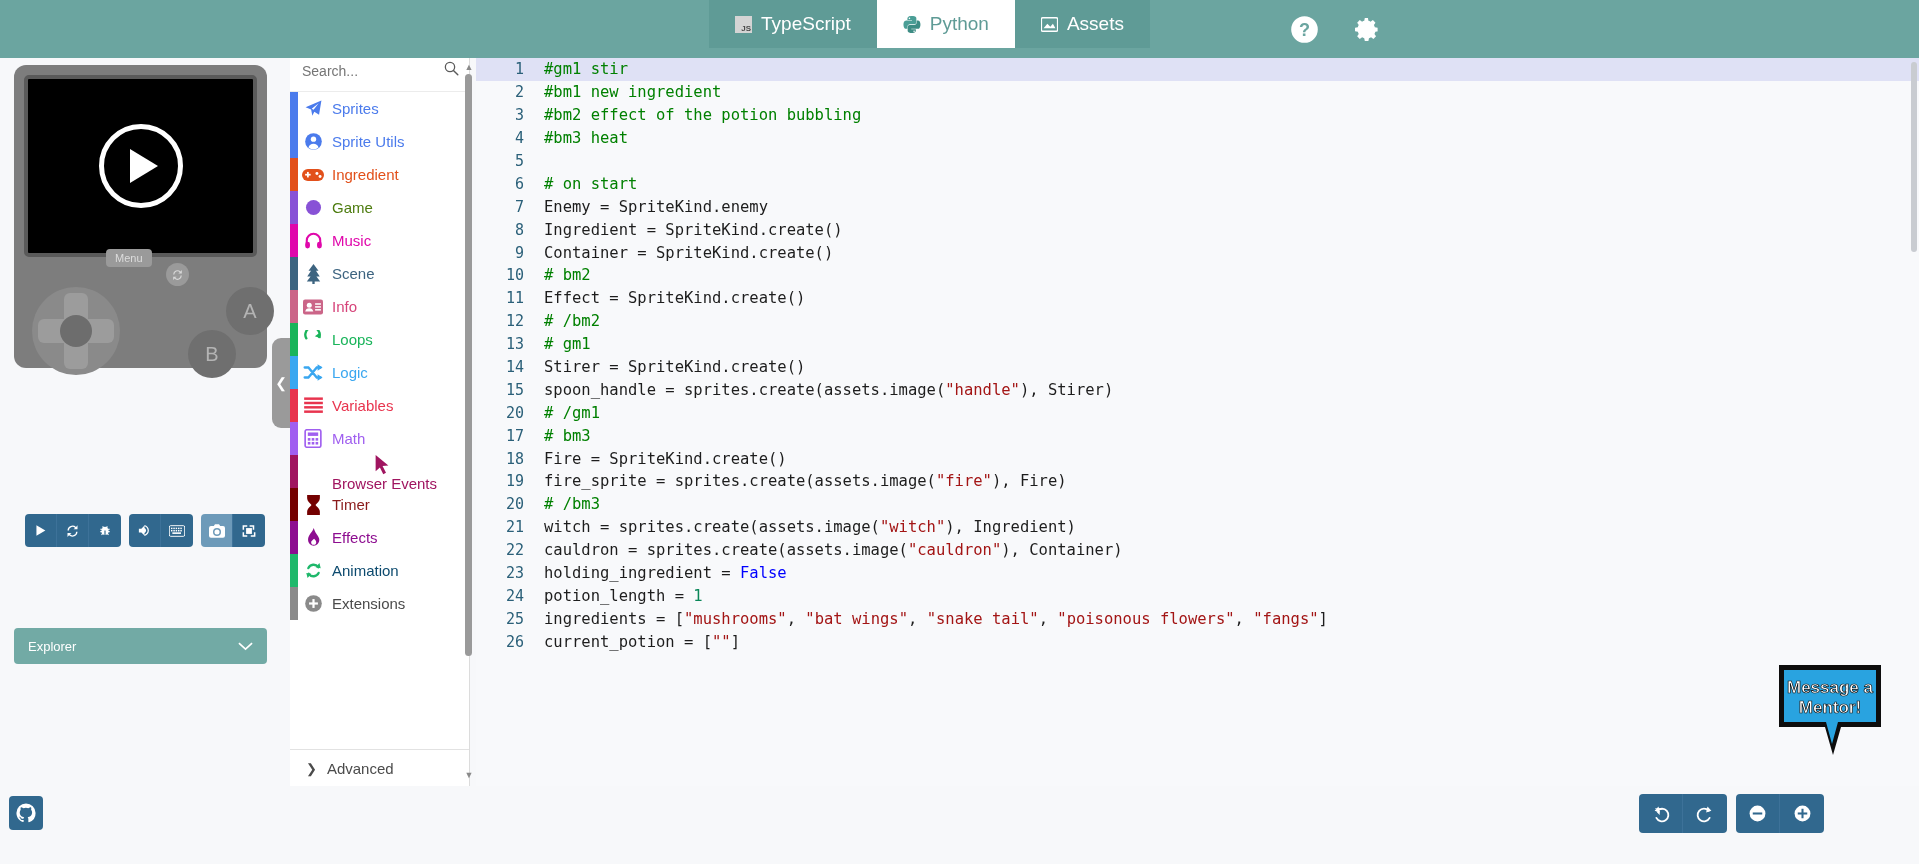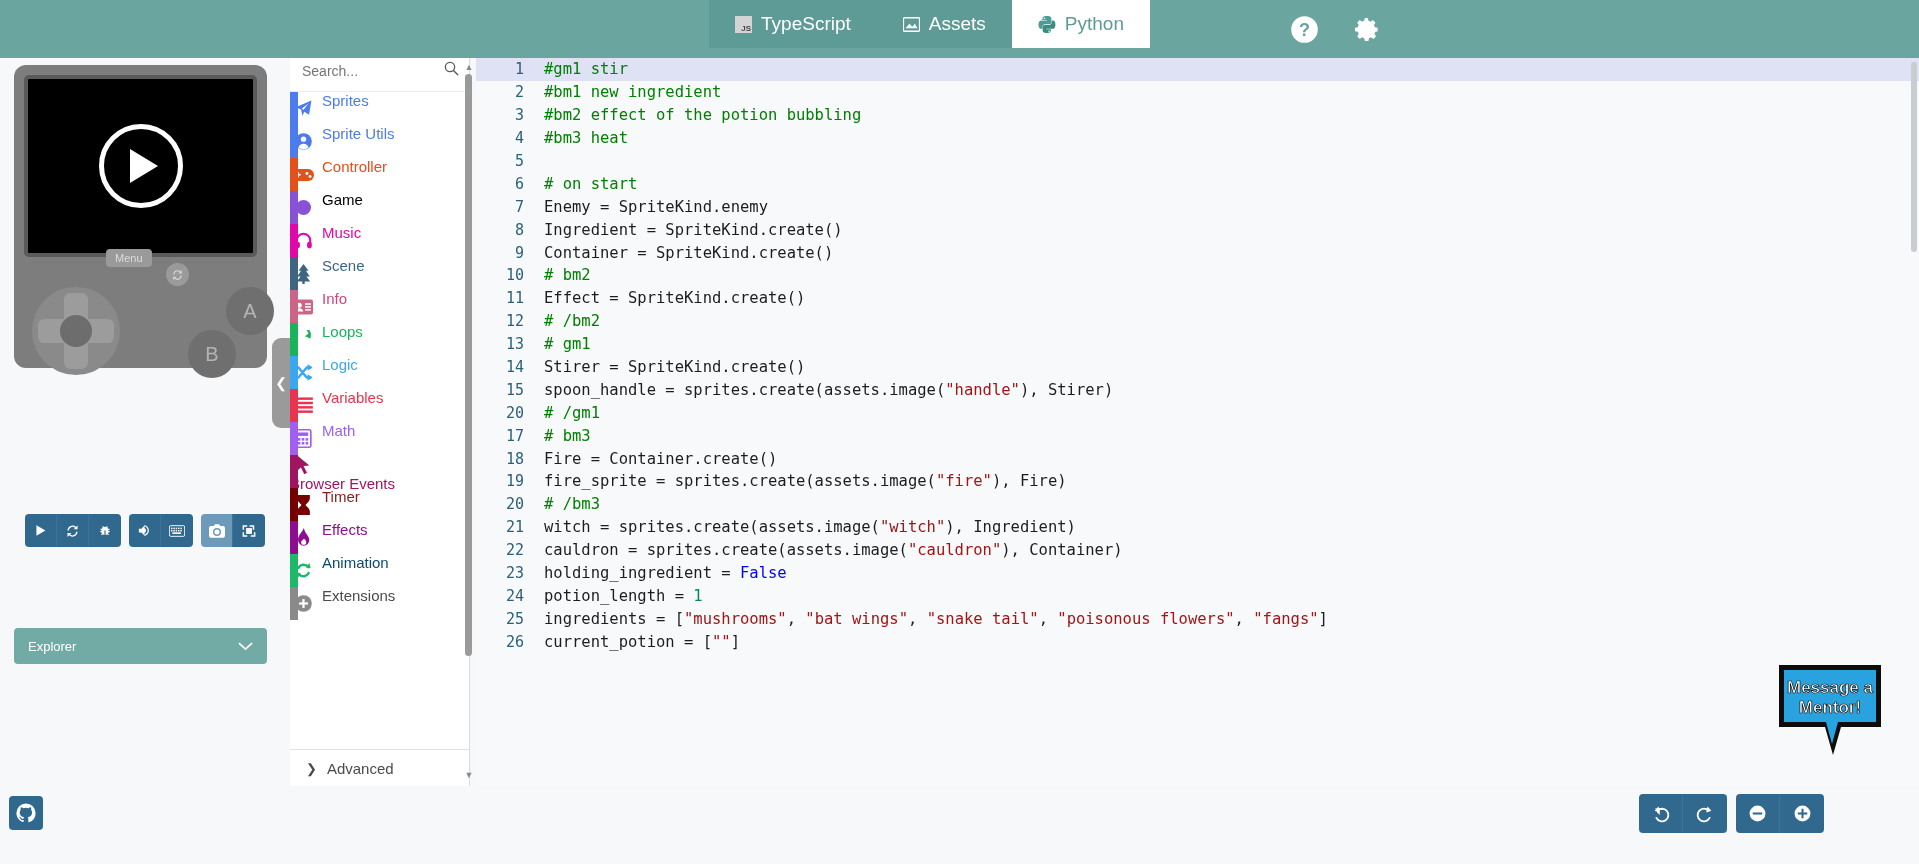--- a/index.html
+++ b/index.html
@@ -183,22 +183,23 @@
     border-bottom: 1px solid #ececec;
   }
   #searchinput {
     border: none; outline: none;
     font-size: 14px; color: #9b9b9b;
     font-family: "Liberation Sans", sans-serif;
     background: transparent;
     width: 130px;
   }
   .cat {
-    display: flex; 
+    display: flex; align-items: center;
     height: 33px;
+    padding-left: 10px;
     position: relative;
     cursor: pointer;
     font-size: 15px;
   }
   .catbar {
     position: absolute; left: 0; top: 0;
     width: 8px; height: 33px;
   }
   .caticon {
     width: 26px; display: flex; align-items: center; justify-content: center;
@@ -304,37 +305,37 @@
 <body>
 
 <div id="topbar">
   <div id="tabgroup">
     <div class="tab">
       <span class="tab-icon">
         <span class="js-badge">JS</span>
       </span>
       <span>TypeScript</span>
     </div>
+    <div class="tab active">
+      <span class="tab-icon">
+        <svg width="18" height="18" viewBox="0 0 24 24">
+          <path fill="#4a9e96" d="M11.9 1.4c-1.9 0-3.6.3-4.6.8-1 .5-1.4 1.3-1.4 2.2v2.2h6.1v.8H4.5c-1.6 0-3 .9-3.5 2.7-.5 2-.5 3.3 0 5.4.4 1.6 1.4 2.7 3 2.7h1.9v-2.6c0-1.8 1.5-3.3 3.3-3.3h5.9c1.5 0 2.7-1.2 2.7-2.7V4.4c0-1.4-1.2-2.5-2.7-2.7-1-.2-2-.3-3.2-.3zM8.6 3.3c.6 0 1.1.5 1.1 1.1s-.5 1.1-1.1 1.1-1.1-.5-1.1-1.1.5-1.1 1.1-1.1z"></path>
+          <path fill="#3d8c84" d="M18.2 7.4v2.5c0 1.9-1.6 3.4-3.4 3.4H8.9c-1.5 0-2.7 1.3-2.7 2.7v5.1c0 1.5 1.3 2.3 2.7 2.7 1.7.5 3.4.6 5.5 0 1.4-.4 2.7-1.2 2.7-2.7v-2.1h-6.1v-.8h9.1c1.6 0 2.2-1.1 2.7-2.7.6-1.7.6-3.3 0-5.4-.4-1.6-1.1-2.7-2.7-2.7h-1.9zm-3.4 13.1c.6 0 1.1.5 1.1 1.1s-.5 1.1-1.1 1.1-1.1-.5-1.1-1.1.5-1.1 1.1-1.1z"></path>
+        </svg>
+      </span>
+      <span>Python</span>
+    </div>
     <div class="tab">
       <span class="tab-icon">
         <svg width="17" height="15" viewBox="0 0 20 17">
           <rect x="0.5" y="0.5" width="19" height="16" rx="1.5" fill="none" stroke="#ffffff" stroke-width="1.6"></rect>
           <path d="M3 13l4.5-5.5L11 11l3-3.5L17 13z" fill="#ffffff"></path>
         </svg>
       </span>
       <span>Assets</span>
-    </div>
-    <div class="tab active">
-      <span class="tab-icon">
-        <svg width="18" height="18" viewBox="0 0 24 24">
-          <path fill="#4a9e96" d="M11.9 1.4c-1.9 0-3.6.3-4.6.8-1 .5-1.4 1.3-1.4 2.2v2.2h6.1v.8H4.5c-1.6 0-3 .9-3.5 2.7-.5 2-.5 3.3 0 5.4.4 1.6 1.4 2.7 3 2.7h1.9v-2.6c0-1.8 1.5-3.3 3.3-3.3h5.9c1.5 0 2.7-1.2 2.7-2.7V4.4c0-1.4-1.2-2.5-2.7-2.7-1-.2-2-.3-3.2-.3zM8.6 3.3c.6 0 1.1.5 1.1 1.1s-.5 1.1-1.1 1.1-1.1-.5-1.1-1.1.5-1.1 1.1-1.1z"></path>
-          <path fill="#3d8c84" d="M18.2 7.4v2.5c0 1.9-1.6 3.4-3.4 3.4H8.9c-1.5 0-2.7 1.3-2.7 2.7v5.1c0 1.5 1.3 2.3 2.7 2.7 1.7.5 3.4.6 5.5 0 1.4-.4 2.7-1.2 2.7-2.7v-2.1h-6.1v-.8h9.1c1.6 0 2.2-1.1 2.7-2.7.6-1.7.6-3.3 0-5.4-.4-1.6-1.1-2.7-2.7-2.7h-1.9zm-3.4 13.1c.6 0 1.1.5 1.1 1.1s-.5 1.1-1.1 1.1-1.1-.5-1.1-1.1.5-1.1 1.1-1.1z"></path>
-        </svg>
-      </span>
-      <span>Python</span>
     </div>
   </div>
   <div id="topicons">
     <span class="topicon">
       <svg width="29" height="29" viewBox="0 0 24 24">
         <circle cx="12" cy="12" r="11" fill="#ffffff"></circle>
         <text x="12" y="17.5" font-size="15" font-weight="bold" text-anchor="middle" fill="#6ba5a0" font-family="Liberation Sans, sans-serif">?</text>
       </svg>
     </span>
     <span class="topicon">
@@ -479,23 +480,23 @@
         <div class="catbar" style="background: rgb(226, 80, 27);"></div>
         <span class="caticon">
           <svg width="22" height="16" viewBox="0 0 28 17">
             <rect x="0" y="1" width="28" height="15" rx="7.5" fill="#e2501b"></rect>
             <rect x="4" y="7" width="7" height="2.2" fill="#fff"></rect>
             <rect x="6.4" y="4.6" width="2.2" height="7" fill="#fff"></rect>
             <circle cx="19" cy="6.6" r="1.9" fill="#fff"></circle>
             <circle cx="23" cy="10.4" r="1.9" fill="#fff"></circle>
           </svg>
         </span>
-        <span>Controller</span>
-      </div>
-      <div class="cat" style="color: #000000;">
+        <span>Ingredient</span>
+      </div>
+      <div class="cat" style="color: #4d7c0f;">
         <div class="catbar" style="background: rgb(136, 82, 214);"></div>
         <span class="caticon">
           <svg width="19" height="19" viewBox="0 0 24 24">
             <circle cx="12" cy="12" r="9.5" fill="#8852d6"></circle>
           </svg>
         </span>
         <span>Game</span>
       </div>
       <div class="cat" style="color: rgb(224, 7, 171);">
         <div class="catbar" style="background: rgb(224, 7, 171);"></div>
@@ -657,21 +658,21 @@
       <div class="codeline"><span class="lnum">8</span><span class="ctext"><span>Ingredient = SpriteKind.create()</span></span></div>
       <div class="codeline"><span class="lnum">9</span><span class="ctext"><span>Container = SpriteKind.create()</span></span></div>
       <div class="codeline"><span class="lnum">10</span><span class="ctext"><span class="cm"># bm2</span></span></div>
       <div class="codeline"><span class="lnum">11</span><span class="ctext"><span>Effect = SpriteKind.create()</span></span></div>
       <div class="codeline"><span class="lnum">12</span><span class="ctext"><span class="cm"># /bm2</span></span></div>
       <div class="codeline"><span class="lnum">13</span><span class="ctext"><span class="cm"># gm1</span></span></div>
       <div class="codeline"><span class="lnum">14</span><span class="ctext"><span>Stirer = SpriteKind.create()</span></span></div>
       <div class="codeline"><span class="lnum">15</span><span class="ctext"><span>spoon_handle = sprites.create(assets.image(</span><span class="str">"handle"</span><span>), Stirer)</span></span></div>
       <div class="codeline"><span class="lnum">20</span><span class="ctext"><span class="cm"># /gm1</span></span></div>
       <div class="codeline"><span class="lnum">17</span><span class="ctext"><span class="cm"># bm3</span></span></div>
-      <div class="codeline"><span class="lnum">18</span><span class="ctext"><span>Fire = Container.create()</span></span></div>
+      <div class="codeline"><span class="lnum">18</span><span class="ctext"><span>Fire = SpriteKind.create()</span></span></div>
       <div class="codeline"><span class="lnum">19</span><span class="ctext"><span>fire_sprite = sprites.create(assets.image(</span><span class="str">"fire"</span><span>), Fire)</span></span></div>
       <div class="codeline"><span class="lnum">20</span><span class="ctext"><span class="cm"># /bm3</span></span></div>
       <div class="codeline"><span class="lnum">21</span><span class="ctext"><span>witch = sprites.create(assets.image(</span><span class="str">"witch"</span><span>), Ingredient)</span></span></div>
       <div class="codeline"><span class="lnum">22</span><span class="ctext"><span>cauldron = sprites.create(assets.image(</span><span class="str">"cauldron"</span><span>), Container)</span></span></div>
       <div class="codeline"><span class="lnum">23</span><span class="ctext"><span>holding_ingredient = </span><span class="kw">False</span></span></div>
       <div class="codeline"><span class="lnum">24</span><span class="ctext"><span>potion_length = </span><span class="num">1</span></span></div>
       <div class="codeline"><span class="lnum">25</span><span class="ctext"><span>ingredients = [</span><span class="str">"mushrooms"</span><span>, </span><span class="str">"bat wings"</span><span>, </span><span class="str">"snake tail"</span><span>, </span><span class="str">"poisonous flowers"</span><span>, </span><span class="str">"fangs"</span><span>]</span></span></div>
       <div class="codeline"><span class="lnum">26</span><span class="ctext"><span>current_potion = [</span><span class="str">""</span><span>]</span></span></div>
     </div>
   <div id="ed-scroll">

